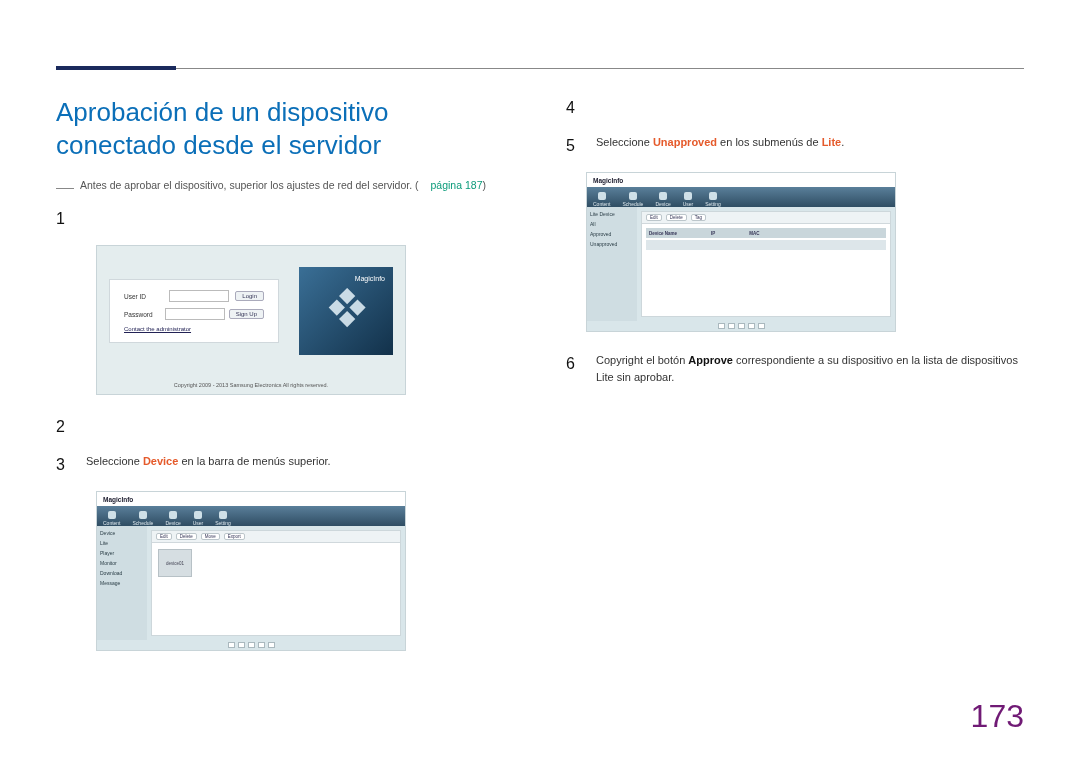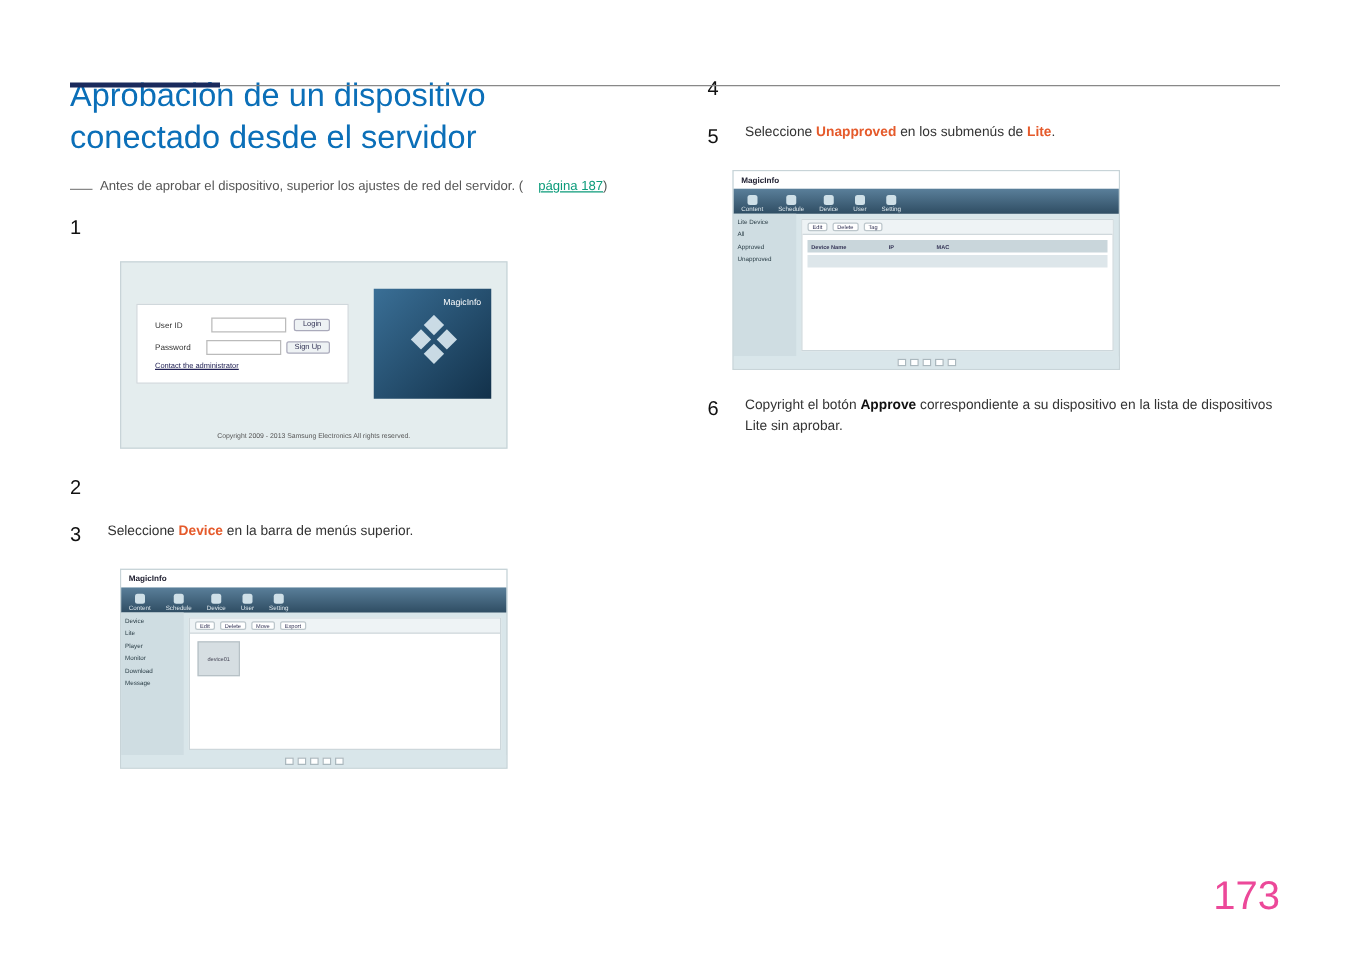--- a/index.html
+++ b/index.html
@@ -22,39 +22,40 @@
     position: absolute;
     top: 66px;
     left: 56px;
     width: 120px;
     height: 4px;
     background: #1a2a5c;
   }
   .columns {
     display: flex;
     gap: 52px;
+    margin-top: 36px;
   }
   .col { flex: 1; min-width: 0; }
   h1.title {
     color: #0b6fb8;
     font-size: 26px;
     font-weight: 400;
     line-height: 1.25;
     margin-bottom: 18px;
   }
   .note-line {
     font-size: 10.5px;
     color: #555;
     display: flex;
     align-items: baseline;
     gap: 6px;
     margin-bottom: 16px;
   }
   .note-line .dash { width: 18px; height:1px; background:#888; margin-top:6px; display:inline-block;}
-  .page-ref { color: #0b9b7a; text-decoration: underline; cursor: pointer; padding-left: 12px; }
+  .page-ref { color: #0b9b7a; cursor: pointer; padding-left: 12px; }
   .step {
     display: flex;
     gap: 16px;
     font-size: 11px;
     color: #333;
     margin-bottom: 14px;
     line-height: 1.5;
   }
   .step .num {
     font-size: 16px;
@@ -105,21 +106,21 @@
   .thumb-row { display:flex; gap:4px; padding:6px;}
   .thumb { width:34px; height:28px; background:#d6dee2; border:1px solid #b7c1c6; display:flex; align-items:center; justify-content:center; font-size:4.5px; color:#445;}
   .lite-list { padding:4px; }
   .lite-row { height:10px; background:#dde6ea; margin-bottom:2px; display:flex; align-items:center; padding:0 3px; font-size:4.5px; gap:34px;}
 
   .page-num {
     position:absolute;
     bottom:28px;
     right:56px;
     font-size:32px;
-    color:#ec4899;
+    color:#701a75;
     font-weight:300;
   }
 </style>
 </head>
 <body>
 
 <div class="top-rule"></div>
 <div class="top-accent"></div>
 
 <div class="columns">

